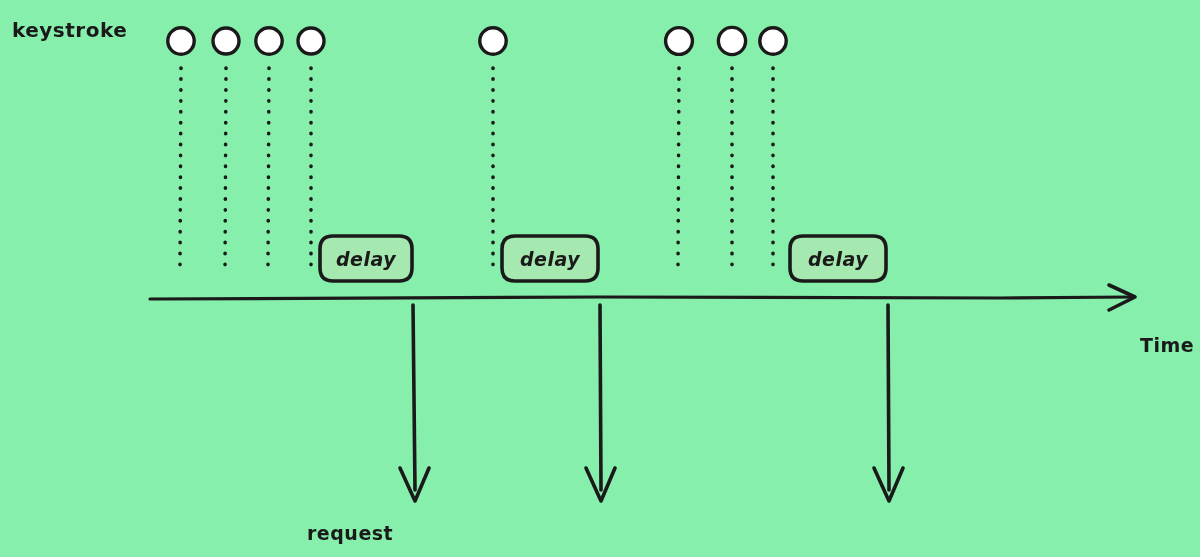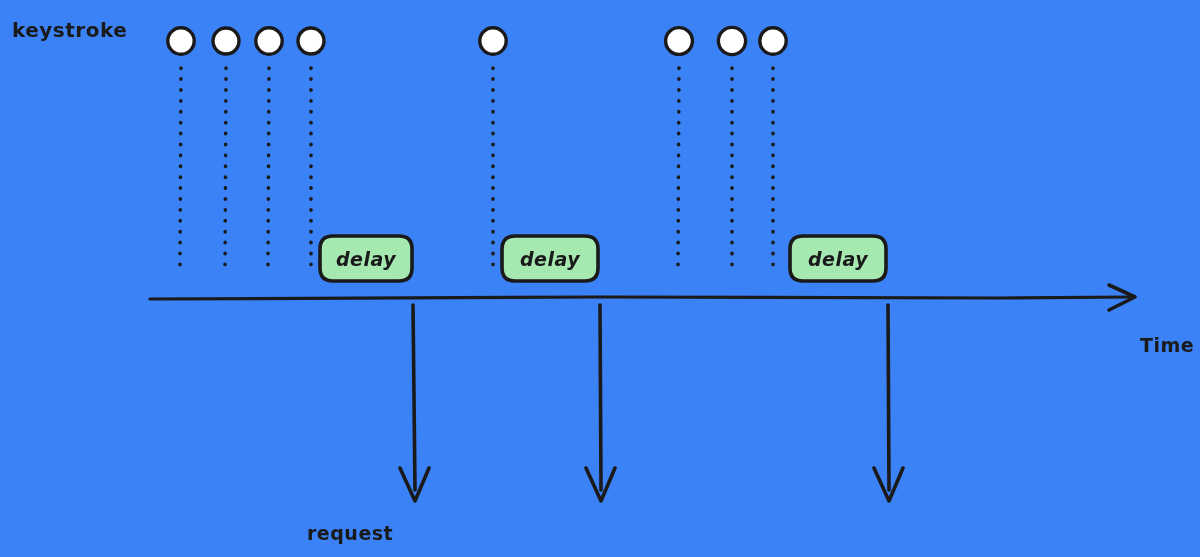--- a/index.html
+++ b/index.html
@@ -10,21 +10,21 @@
   body {
     width: 1200px;
     height: 557px;
     font-family: "DejaVu Sans", sans-serif;
     overflow: hidden;
   }
   #diagram-root {
     position: relative;
     width: 1200px;
     height: 557px;
-    background: #3b82f6;
+    background: #86efac;
   }
   #diagram-svg {
     position: absolute;
     left: 0;
     top: 0;
     width: 1200px;
     height: 557px;
     display: block;
   }
   

